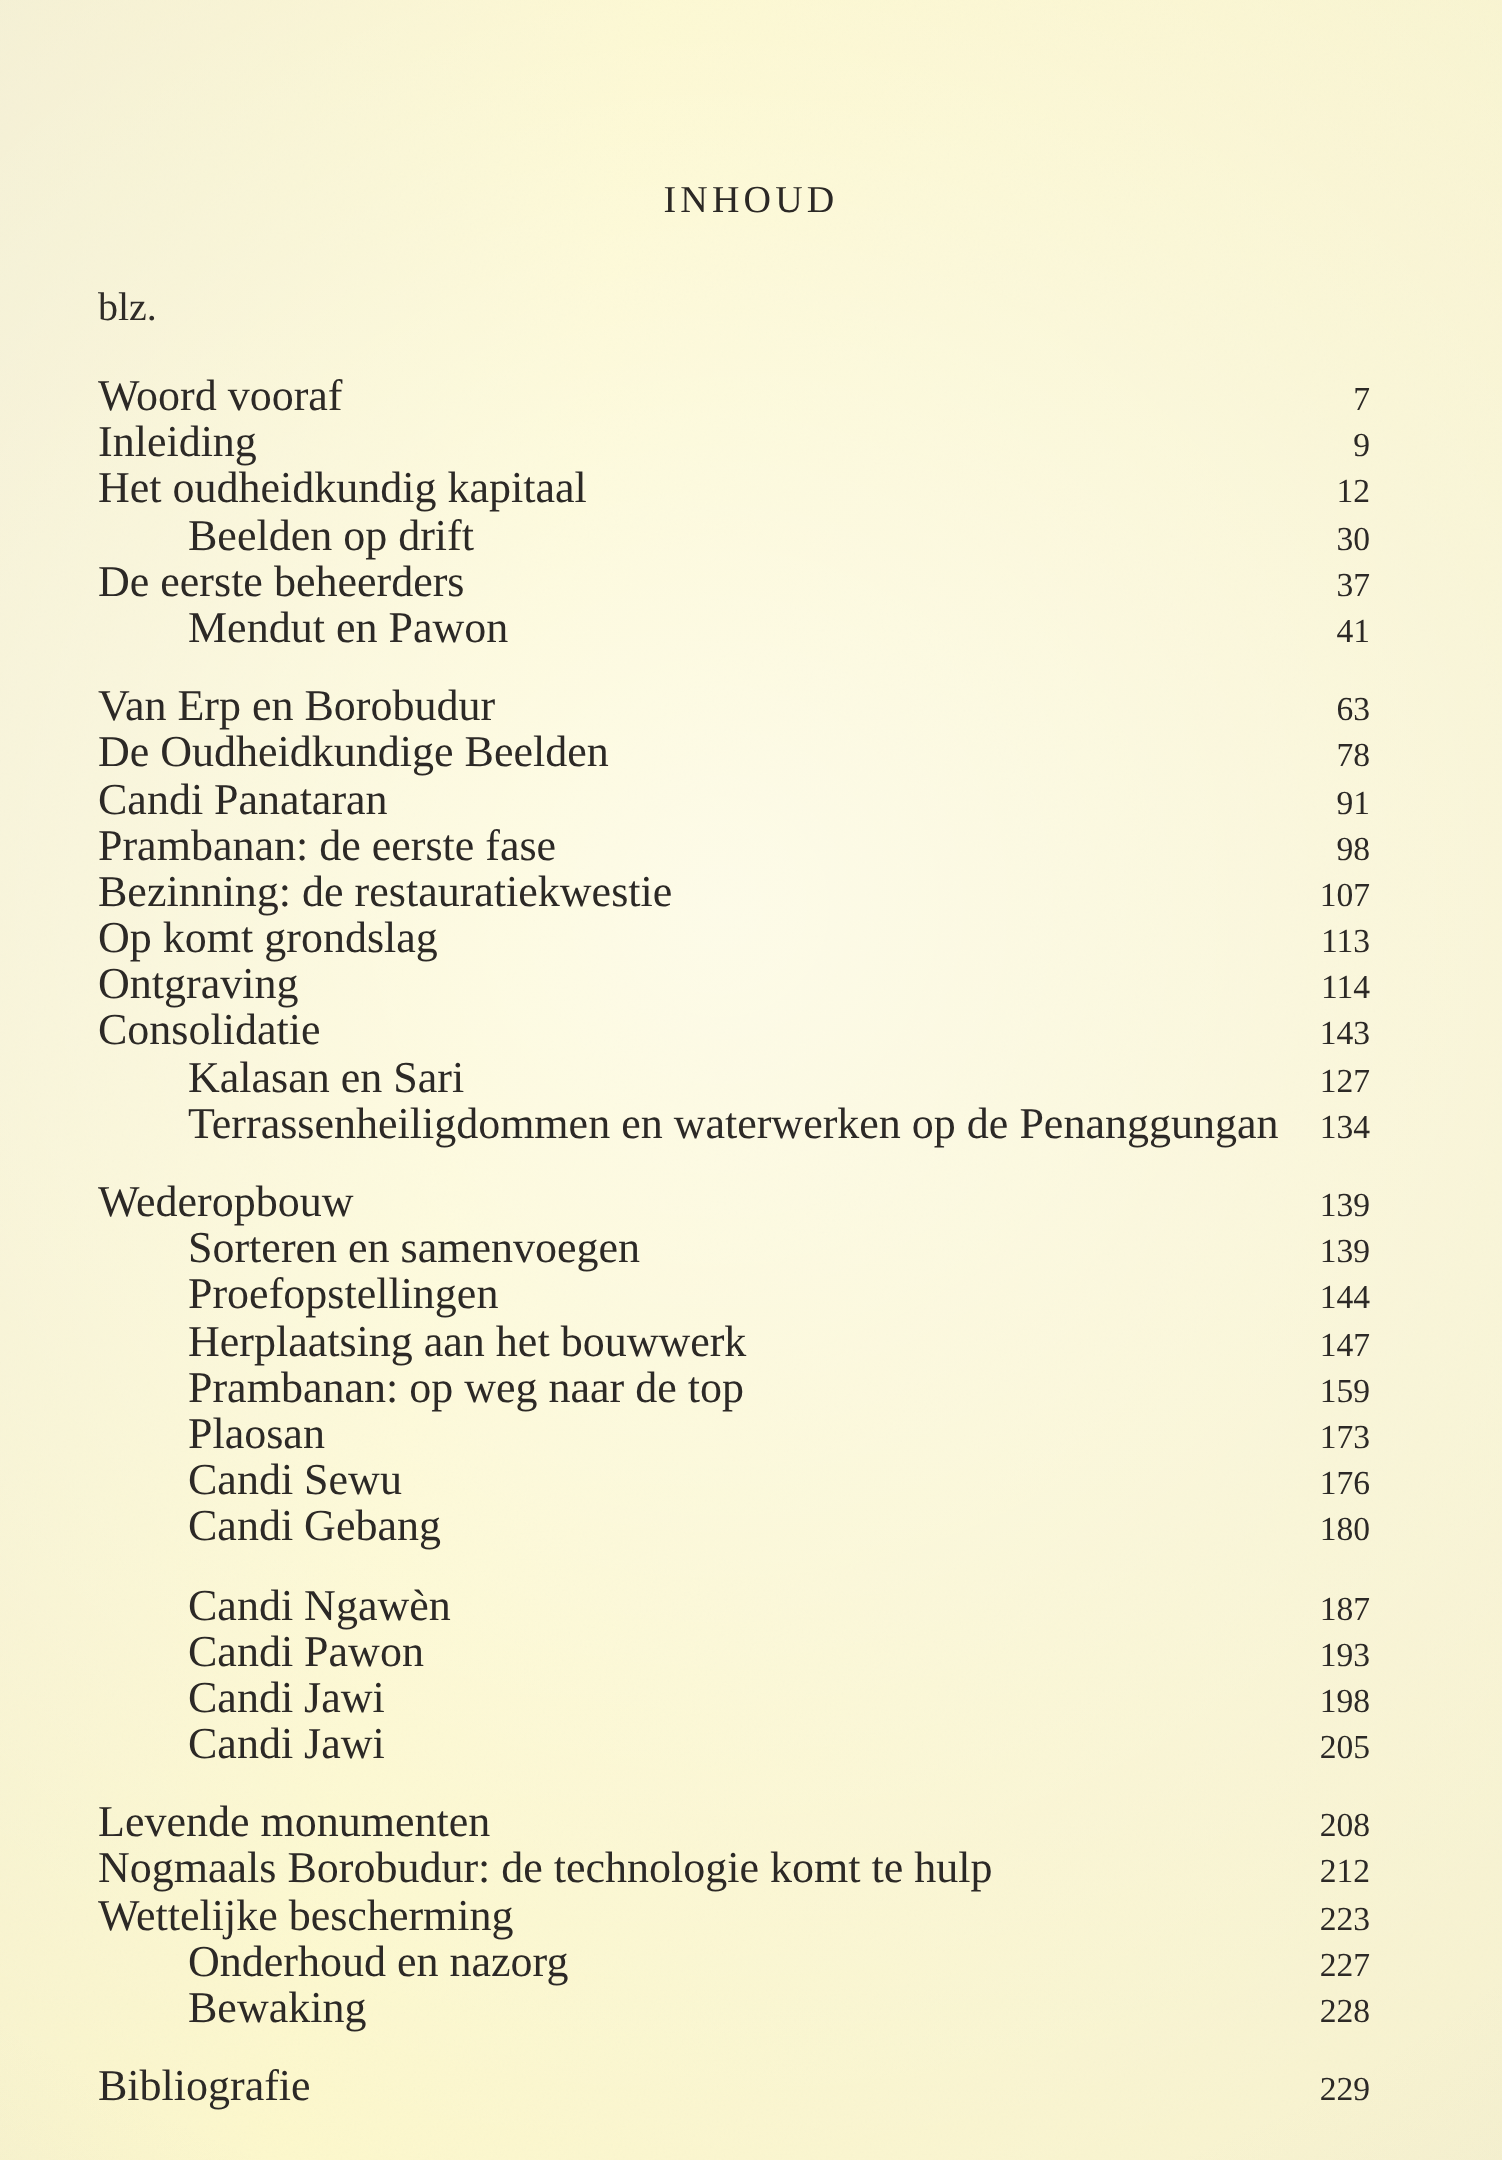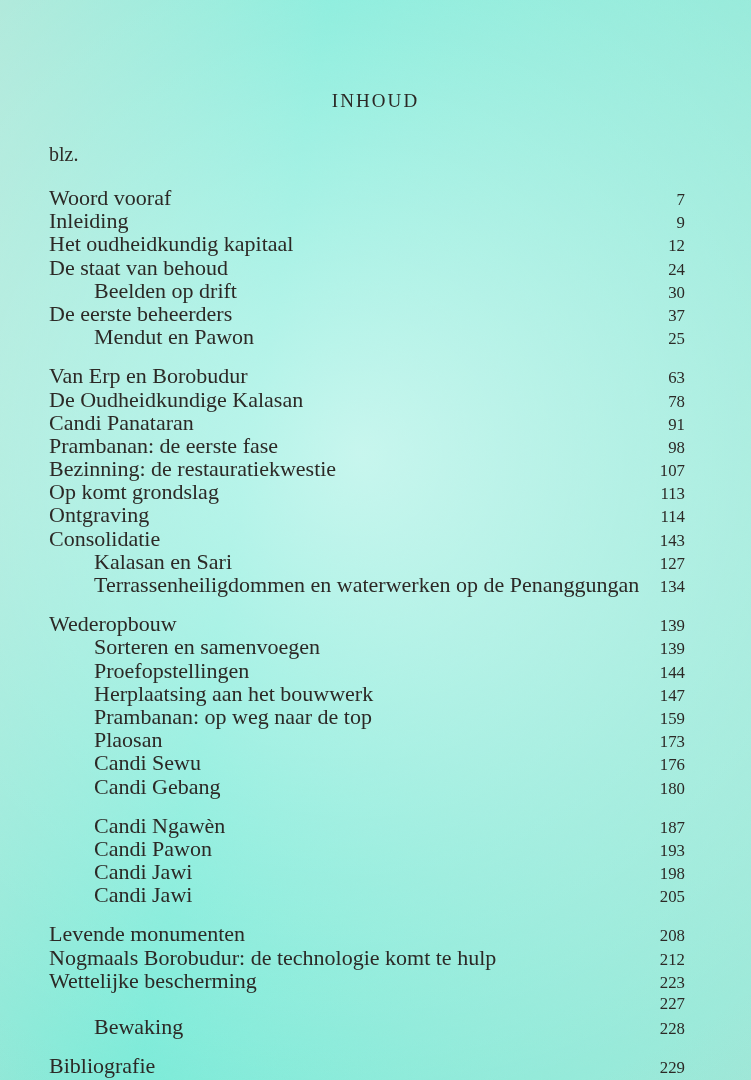--- a/index.html
+++ b/index.html
@@ -5,21 +5,21 @@
   html, body {
     margin: 0;
     padding: 0;
     background: #ffffff;
   }
   .page {
     position: relative;
     width: 751px;
     height: 1080px;
     overflow: hidden;
-    background: #5eead4;
+    background: #fef9c3;
     font-family: "Liberation Serif", "DejaVu Serif", serif;
     color: #2a2724;
   }
   
   .page::before {
     content: "";
     position: absolute;
     inset: 0;
     pointer-events: none;
     background:
@@ -124,49 +124,44 @@
           <div class="row">
             <span class="label">Inleiding</span>
             <span class="spacer"></span>
             <span class="num">9</span>
           </div>
           <div class="row">
             <span class="label">Het oudheidkundig kapitaal</span>
             <span class="spacer"></span>
             <span class="num">12</span>
           </div>
-          <div class="row">
-            <span class="label">De staat van behoud</span>
-            <span class="spacer"></span>
-            <span class="num">24</span>
-          </div>
           <div class="row sub">
             <span class="label">Beelden op drift</span>
             <span class="spacer"></span>
             <span class="num">30</span>
           </div>
           <div class="row">
             <span class="label">De eerste beheerders</span>
             <span class="spacer"></span>
             <span class="num">37</span>
           </div>
           <div class="row sub">
             <span class="label">Mendut en Pawon</span>
             <span class="spacer"></span>
-            <span class="num">25</span>
+            <span class="num">41</span>
           </div>
         </div>
         <div class="group">
           <div class="row">
             <span class="label">Van Erp en Borobudur</span>
             <span class="spacer"></span>
             <span class="num">63</span>
           </div>
           <div class="row">
-            <span class="label">De Oudheidkundige Kalasan</span>
+            <span class="label">De Oudheidkundige Beelden</span>
             <span class="spacer"></span>
             <span class="num">78</span>
           </div>
           <div class="row">
             <span class="label">Candi Panataran</span>
             <span class="spacer"></span>
             <span class="num">91</span>
           </div>
           <div class="row">
             <span class="label">Prambanan: de eerste fase</span>
@@ -278,20 +273,21 @@
             <span class="label">Nogmaals Borobudur: de technologie komt te hulp</span>
             <span class="spacer"></span>
             <span class="num">212</span>
           </div>
           <div class="row">
             <span class="label">Wettelijke bescherming</span>
             <span class="spacer"></span>
             <span class="num">223</span>
           </div>
           <div class="row sub">
+            <span class="label">Onderhoud en nazorg</span>
             <span class="spacer"></span>
             <span class="num">227</span>
           </div>
           <div class="row sub">
             <span class="label">Bewaking</span>
             <span class="spacer"></span>
             <span class="num">228</span>
           </div>
         </div>
         <div class="group">

